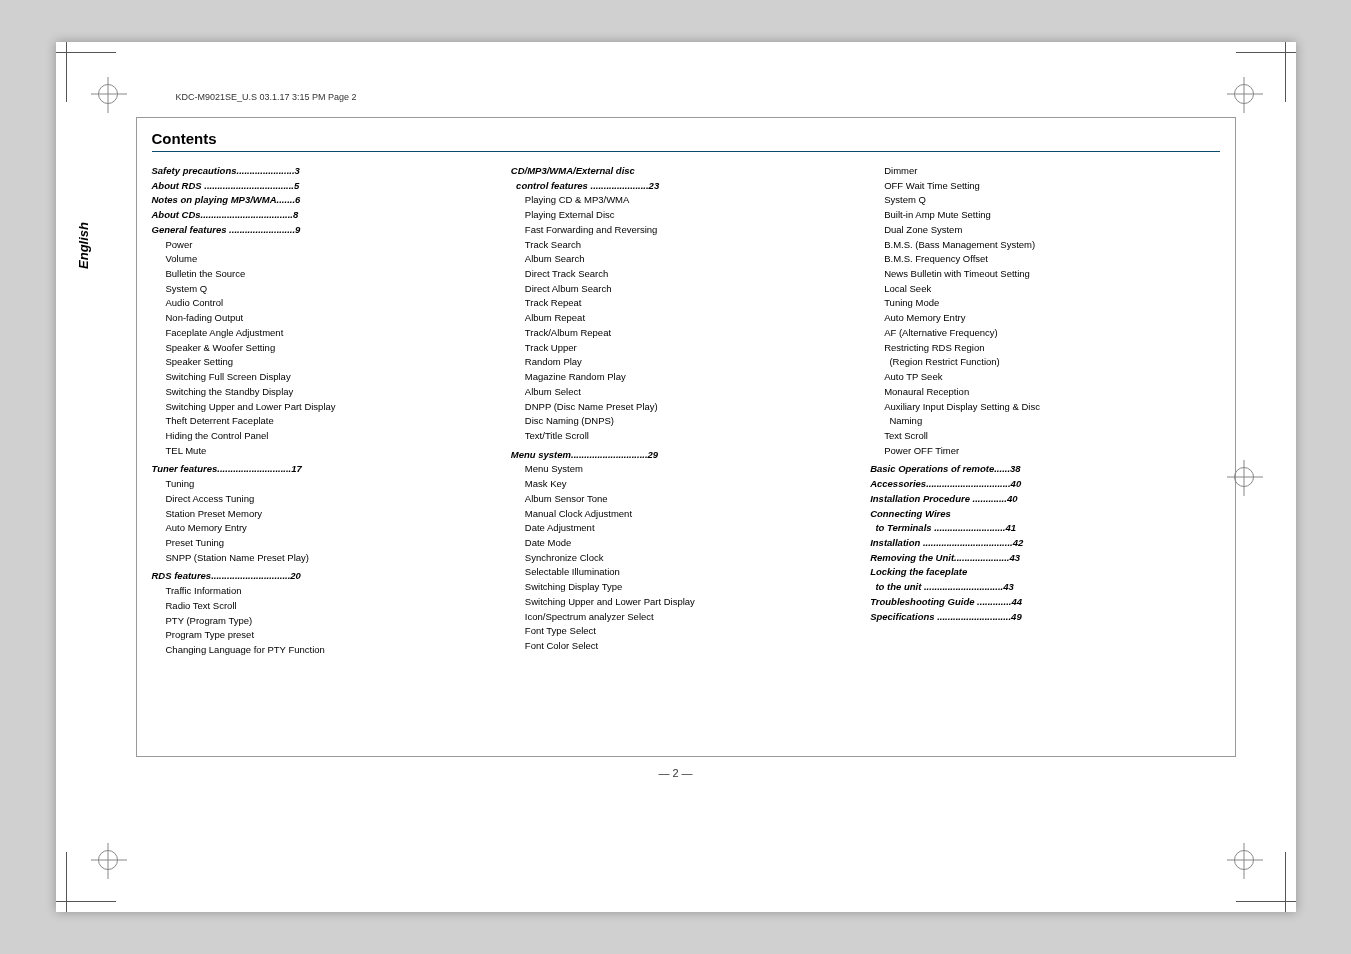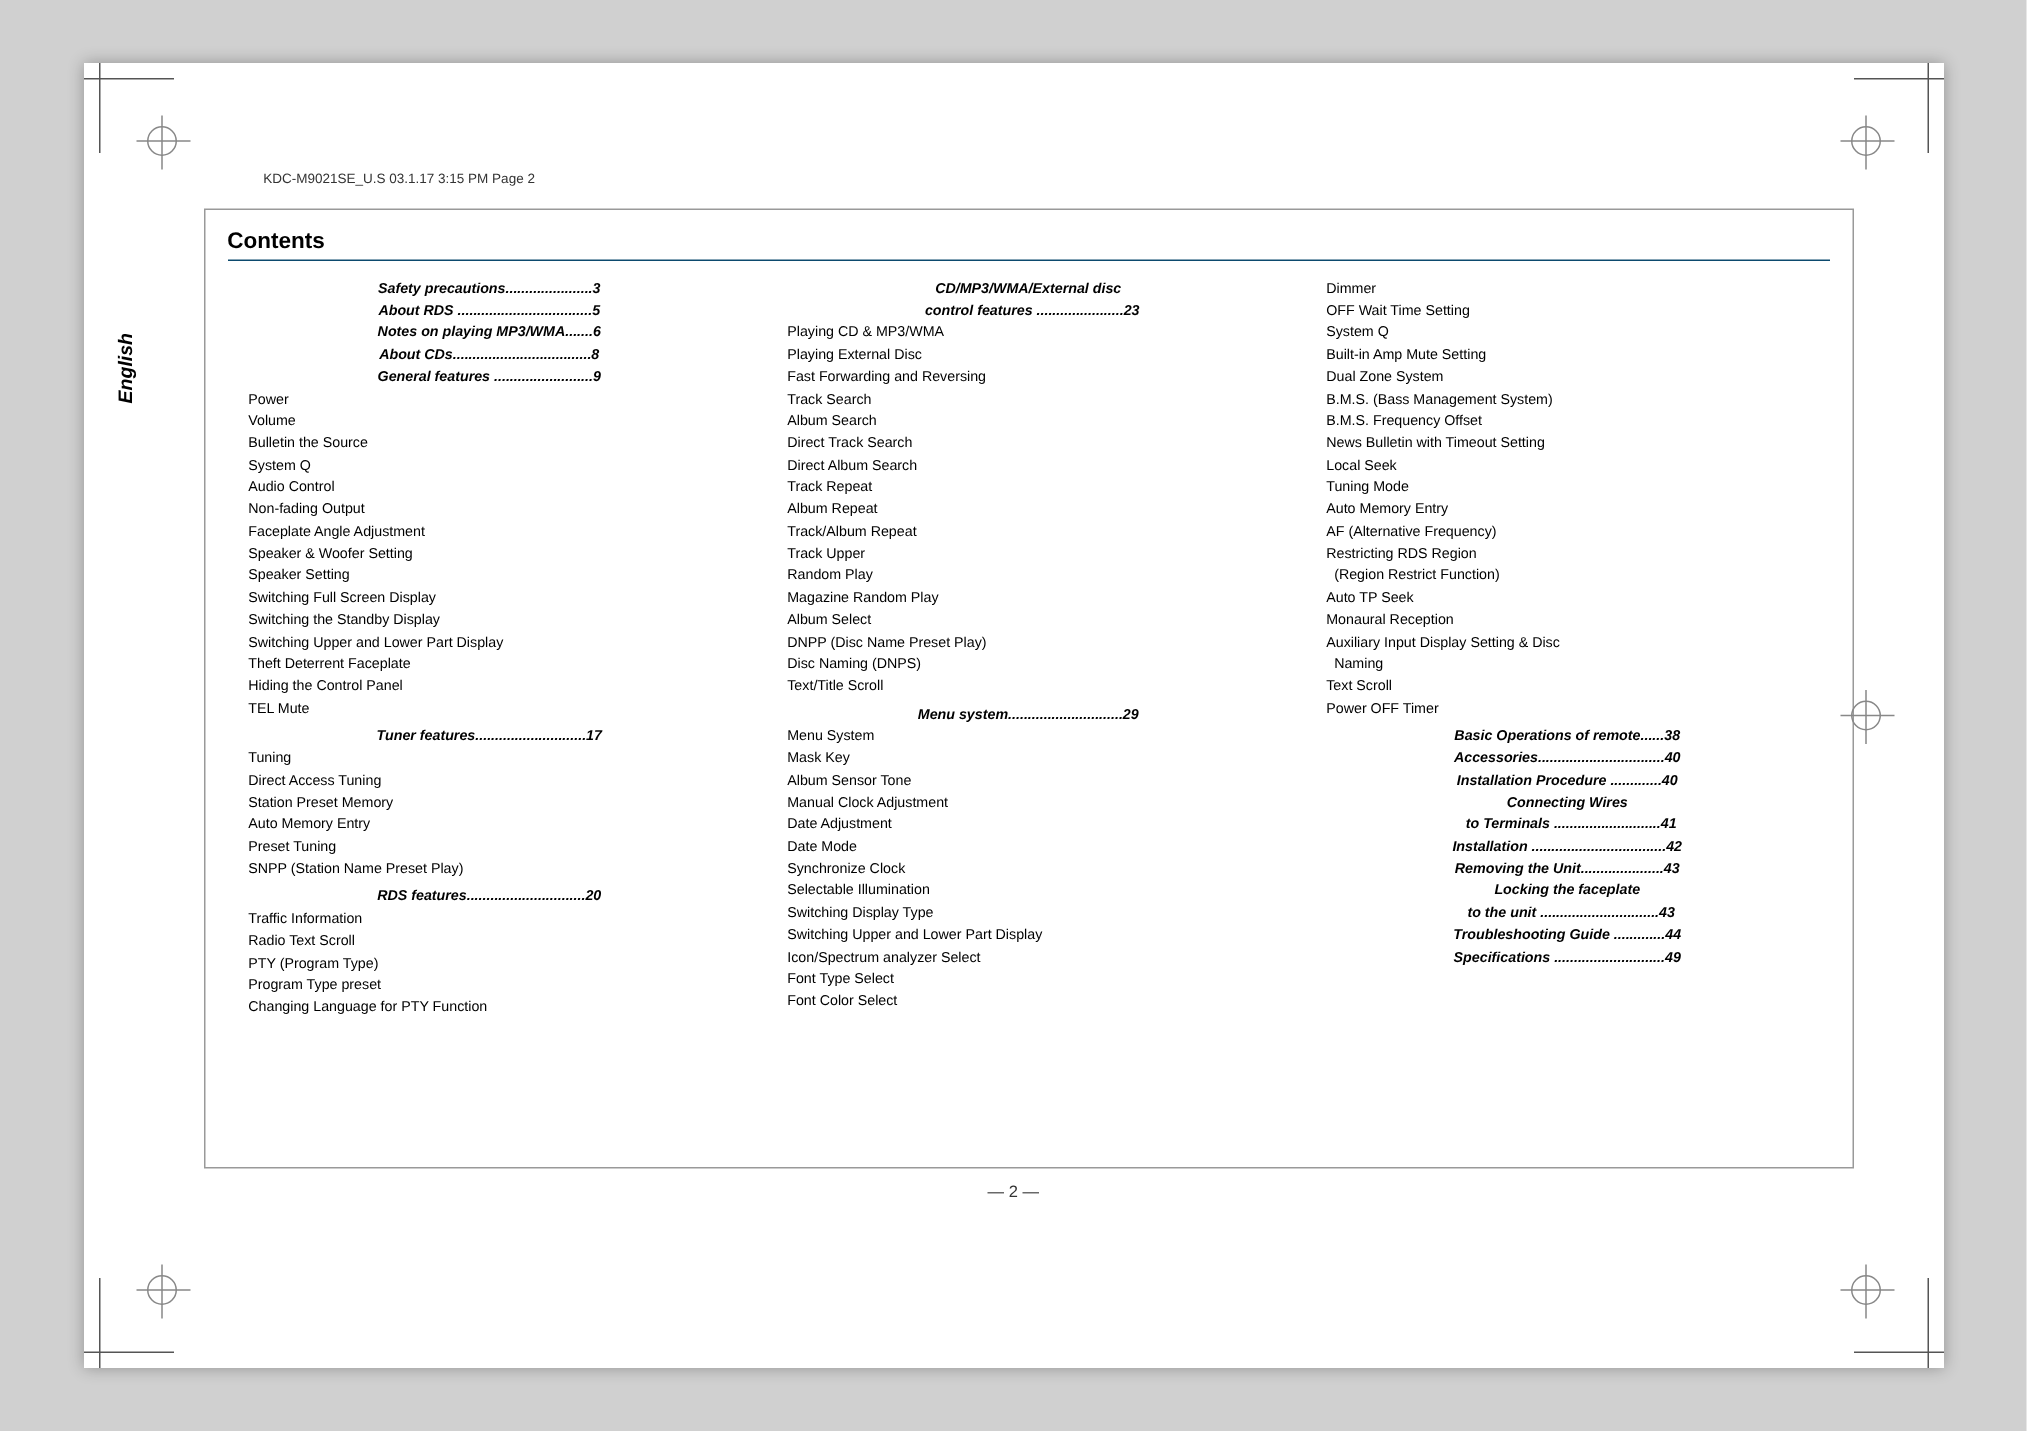--- a/index.html
+++ b/index.html
@@ -10,21 +10,21 @@
       justify-content: center;
       align-items: center;
       min-height: 100vh;
       padding: 20px;
     }
     .page {
       background: white;
       width: 1240px;
       min-height: 870px;
       position: relative;
-      padding: 42px 40px;
+      padding: 20px 40px;
       box-shadow: 0 0 10px rgba(0,0,0,0.3);
     }
     .corner-line-tl-h { position: absolute; top: 10px; left: 0; width: 60px; height: 1px; background: #555; }
     .corner-line-tl-v { position: absolute; top: 0; left: 10px; width: 1px; height: 60px; background: #555; }
     .corner-line-tr-h { position: absolute; top: 10px; right: 0; width: 60px; height: 1px; background: #555; }
     .corner-line-tr-v { position: absolute; top: 0; right: 10px; width: 1px; height: 60px; background: #555; }
     .corner-line-bl-h { position: absolute; bottom: 10px; left: 0; width: 60px; height: 1px; background: #555; }
     .corner-line-bl-v { position: absolute; bottom: 0; left: 10px; width: 1px; height: 60px; background: #555; }
     .corner-line-br-h { position: absolute; bottom: 10px; right: 0; width: 60px; height: 1px; background: #555; }
     .corner-line-br-v { position: absolute; bottom: 0; right: 10px; width: 1px; height: 60px; background: #555; }
@@ -112,21 +112,20 @@
     
     .sub-item {
       padding-left: 14px;
       font-style: normal;
       font-weight: normal;
     }
     
     .bold-italic {
       font-style: italic;
       font-weight: bold;
-      text-align: center;
     }
 
     
     .page-footer {
       text-align: center;
       font-size: 11px;
       margin-top: 10px;
       color: #333;
     }
 

